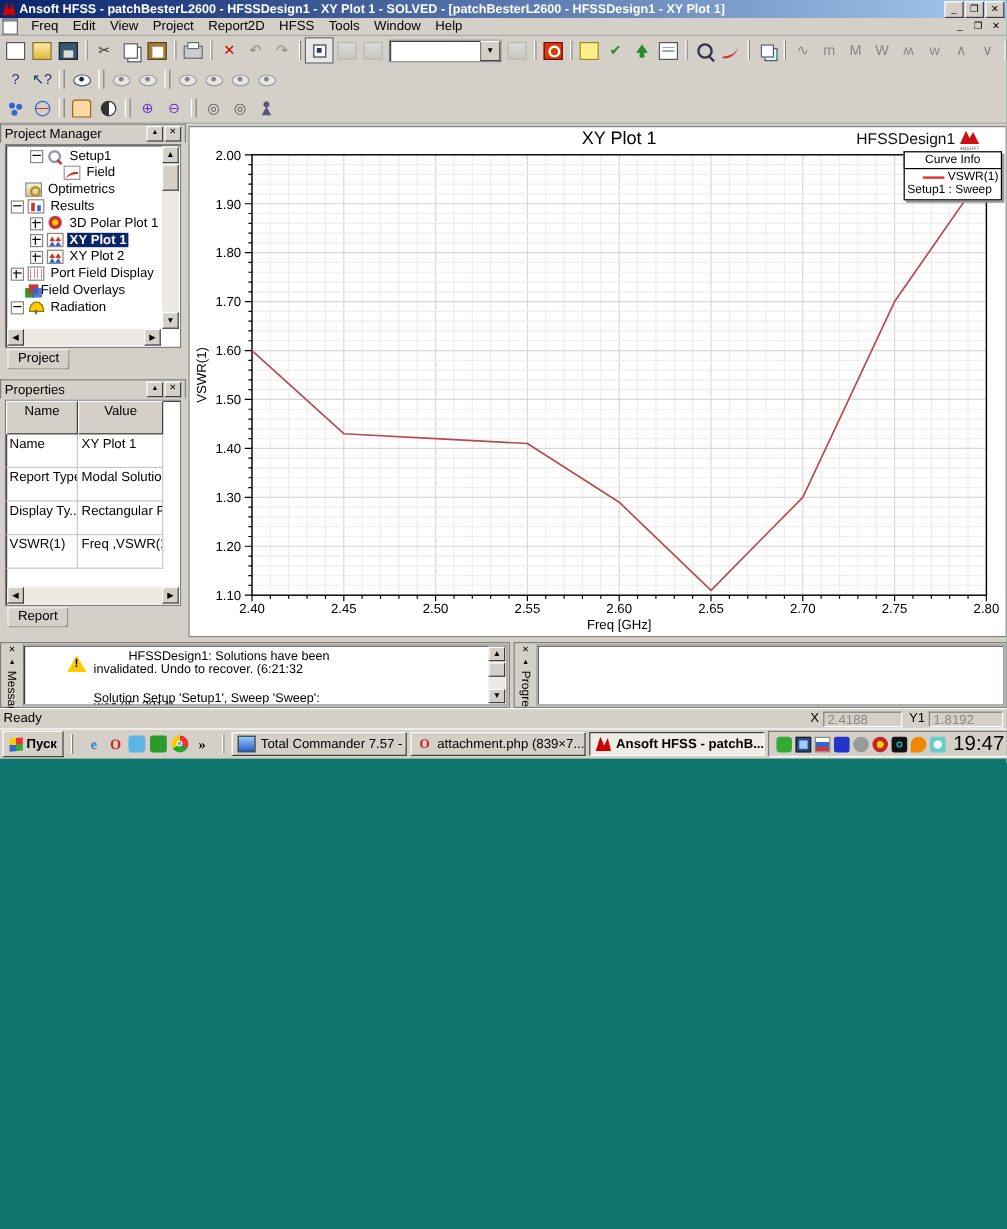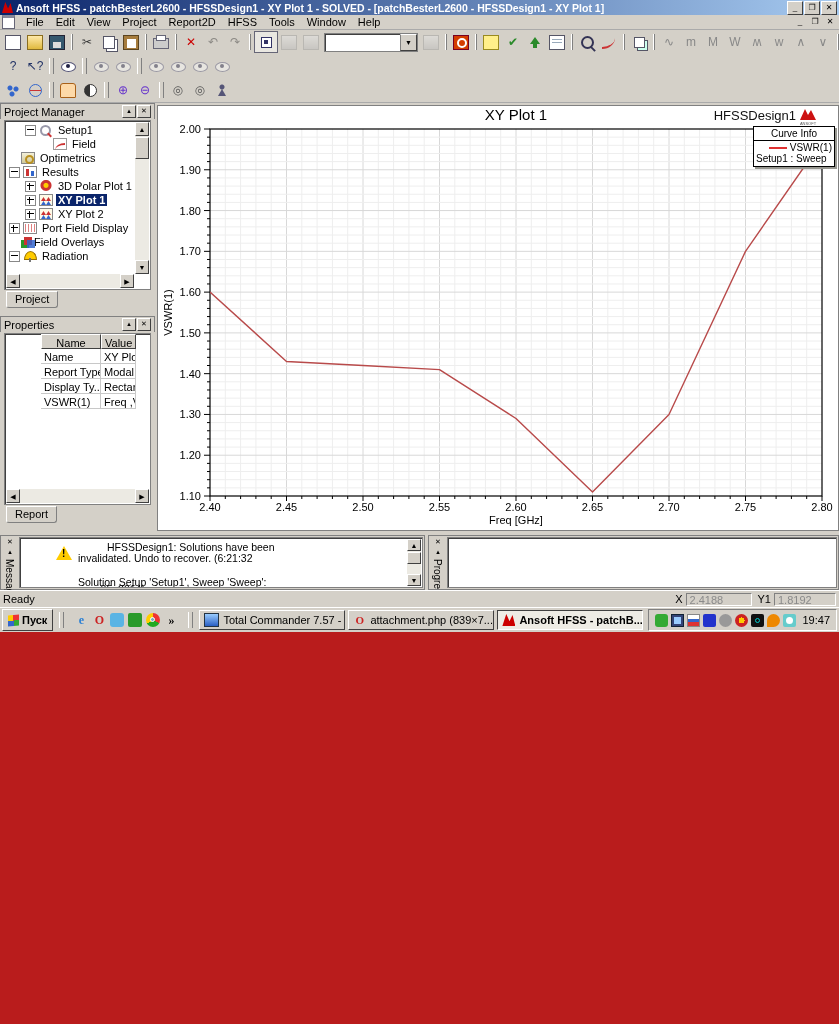--- a/index.html
+++ b/index.html
@@ -1,16 +1,16 @@
 <!DOCTYPE html>
 <html><head>
 <meta charset="utf-8">
 <style>
   html,body{margin:0;padding:0;background:#fff;}
-  #screen{position:relative;width:839px;height:1024px;background:#b91c1c;font-family:"Liberation Sans",sans-serif;font-size:11px;color:#000;overflow:hidden;}
+  #screen{position:relative;width:839px;height:1024px;background:#0f766e;font-family:"Liberation Sans",sans-serif;font-size:11px;color:#000;overflow:hidden;}
   #app{position:absolute;left:0;top:0;width:839px;height:632px;background:#d4d0c8;}
 
   
   .raised{border-top:1px solid #fff;border-left:1px solid #fff;border-right:1px solid #404040;border-bottom:1px solid #404040;background:#d4d0c8;}
   .grip{width:3px;height:16px;margin:0 3px;border-left:1px solid #fff;border-right:1px solid #808080;}
 
   
   #titlebar{position:absolute;left:0;top:0;width:839px;height:15px;background:linear-gradient(90deg,#0a246a,#a6caf0);display:flex;align-items:center;padding:0 2px;box-sizing:border-box;}
   #titlebar .logo{width:11px;height:11px;background:#c00;clip-path:polygon(0 100%,30% 0,55% 60%,78% 8%,100% 100%);margin-right:3px;flex:none;}
   #titlebar .ttext{color:#fff;font-weight:bold;font-size:10.5px;white-space:nowrap;overflow:hidden;flex:1;}
@@ -115,21 +115,21 @@
   .tlabel.sel{background:#0a246a;color:#fff;font-weight:bold;}
 
   
   .sb-v{position:absolute;top:1px;bottom:1px;right:1px;width:14px;background:#eceae3;}
   .sb-h{position:absolute;left:1px;right:1px;bottom:1px;height:14px;background:#eceae3;display:flex;}
   .sb-btn{width:14px;height:14px;font-size:7px;line-height:13px;text-align:center;flex:none;box-sizing:border-box;}
   .sb-thumb{position:absolute;box-sizing:border-box;}
 
   
   .prop-grid{position:absolute;left:0;top:0;right:14px;}
-  .prow{display:flex;height:15px;line-height:16px;padding-left:36px;}
+  .prow{display:flex;height:28px;line-height:16px;}
   .pcell{box-sizing:border-box;padding:0 3px;overflow:hidden;white-space:nowrap;border-right:1px solid #c8c8c8;border-bottom:1px solid #c8c8c8;}
   .pc-name{width:60px;flex:none;}
   .pc-val{flex:1;}
   .phead .pcell{background:#d4d0c8;border:1px solid;border-color:#fff #404040 #404040 #fff;text-align:center;}
 
   
   #plotwin{position:absolute;left:157px;top:105px;width:682px;height:426px;background:#fff;border:1px solid #808080;box-sizing:border-box;}
   #legend{position:absolute;left:595px;top:20px;width:80px;background:#fff;border:1px solid #000;box-shadow:2px 2px 0 #979790;font-size:10px;z-index:5;}
   .lg-title{border:1px solid #000;margin:-1px;text-align:center;line-height:13px;background:#fff;position:relative;z-index:1;font-size:10px;}
   .lg-row{display:flex;align-items:center;justify-content:flex-end;padding:2px 2px 0 2px;gap:3px;}
@@ -167,42 +167,42 @@
   .tr-display::before{content:"";position:absolute;inset:2px;background:#9cf;}
   .tr-flag{background:linear-gradient(#fff 33%,#36c 33% 66%,#d33 66%);border:1px solid #888;box-sizing:border-box;}
   .tr-blue{background:#23c;border-radius:2px;}
   .tr-swirl{background:#999;border-radius:50%;}
   .tr-disc{background:radial-gradient(circle,#fc0 3px,#c22 3px);border-radius:50%;}
   .tr-player{background:#111;border-radius:2px;}
   .tr-player::before{content:"";position:absolute;left:4px;top:4px;width:5px;height:5px;border:1px solid #0cc;border-radius:50%;box-sizing:border-box;}
   .tr-orange{background:#e80;border-radius:50% 50% 50% 0;}
   .tr-camera{background:#6cc;border-radius:2px;}
   .tr-camera::before{content:"";position:absolute;left:3px;top:3px;width:7px;height:7px;background:#fff;border-radius:50%;}
-  #clock{font-size:11px;padding-left:3px;}
+  #clock{font-size:17px;padding-left:3px;}
 </style>
 </head>
 <body>
 
 <div id="screen">
 <div id="app">
 
   <div id="titlebar">
     <span class="logo"></span>
     <span class="ttext">Ansoft HFSS - patchBesterL2600 - HFSSDesign1 - XY Plot 1 - SOLVED - [patchBesterL2600 - HFSSDesign1 - XY Plot 1]</span>
     <span class="winbtns">
       <span class="winbtn raised">_</span>
       <span class="winbtn raised">❐</span>
       <span class="winbtn raised">✕</span>
     </span>
   </div>
 
   <div id="menubar">
     <span class="mdi-icon"></span>
     <span id="menu-items" style="display:flex">
-          <span class="menu-item">File</span>
+          <span class="menu-item">Freq</span>
           <span class="menu-item">Edit</span>
           <span class="menu-item">View</span>
           <span class="menu-item">Project</span>
           <span class="menu-item">Report2D</span>
           <span class="menu-item">HFSS</span>
           <span class="menu-item">Tools</span>
           <span class="menu-item">Window</span>
           <span class="menu-item">Help</span>
         </span>
     <span class="spacer"></span>

